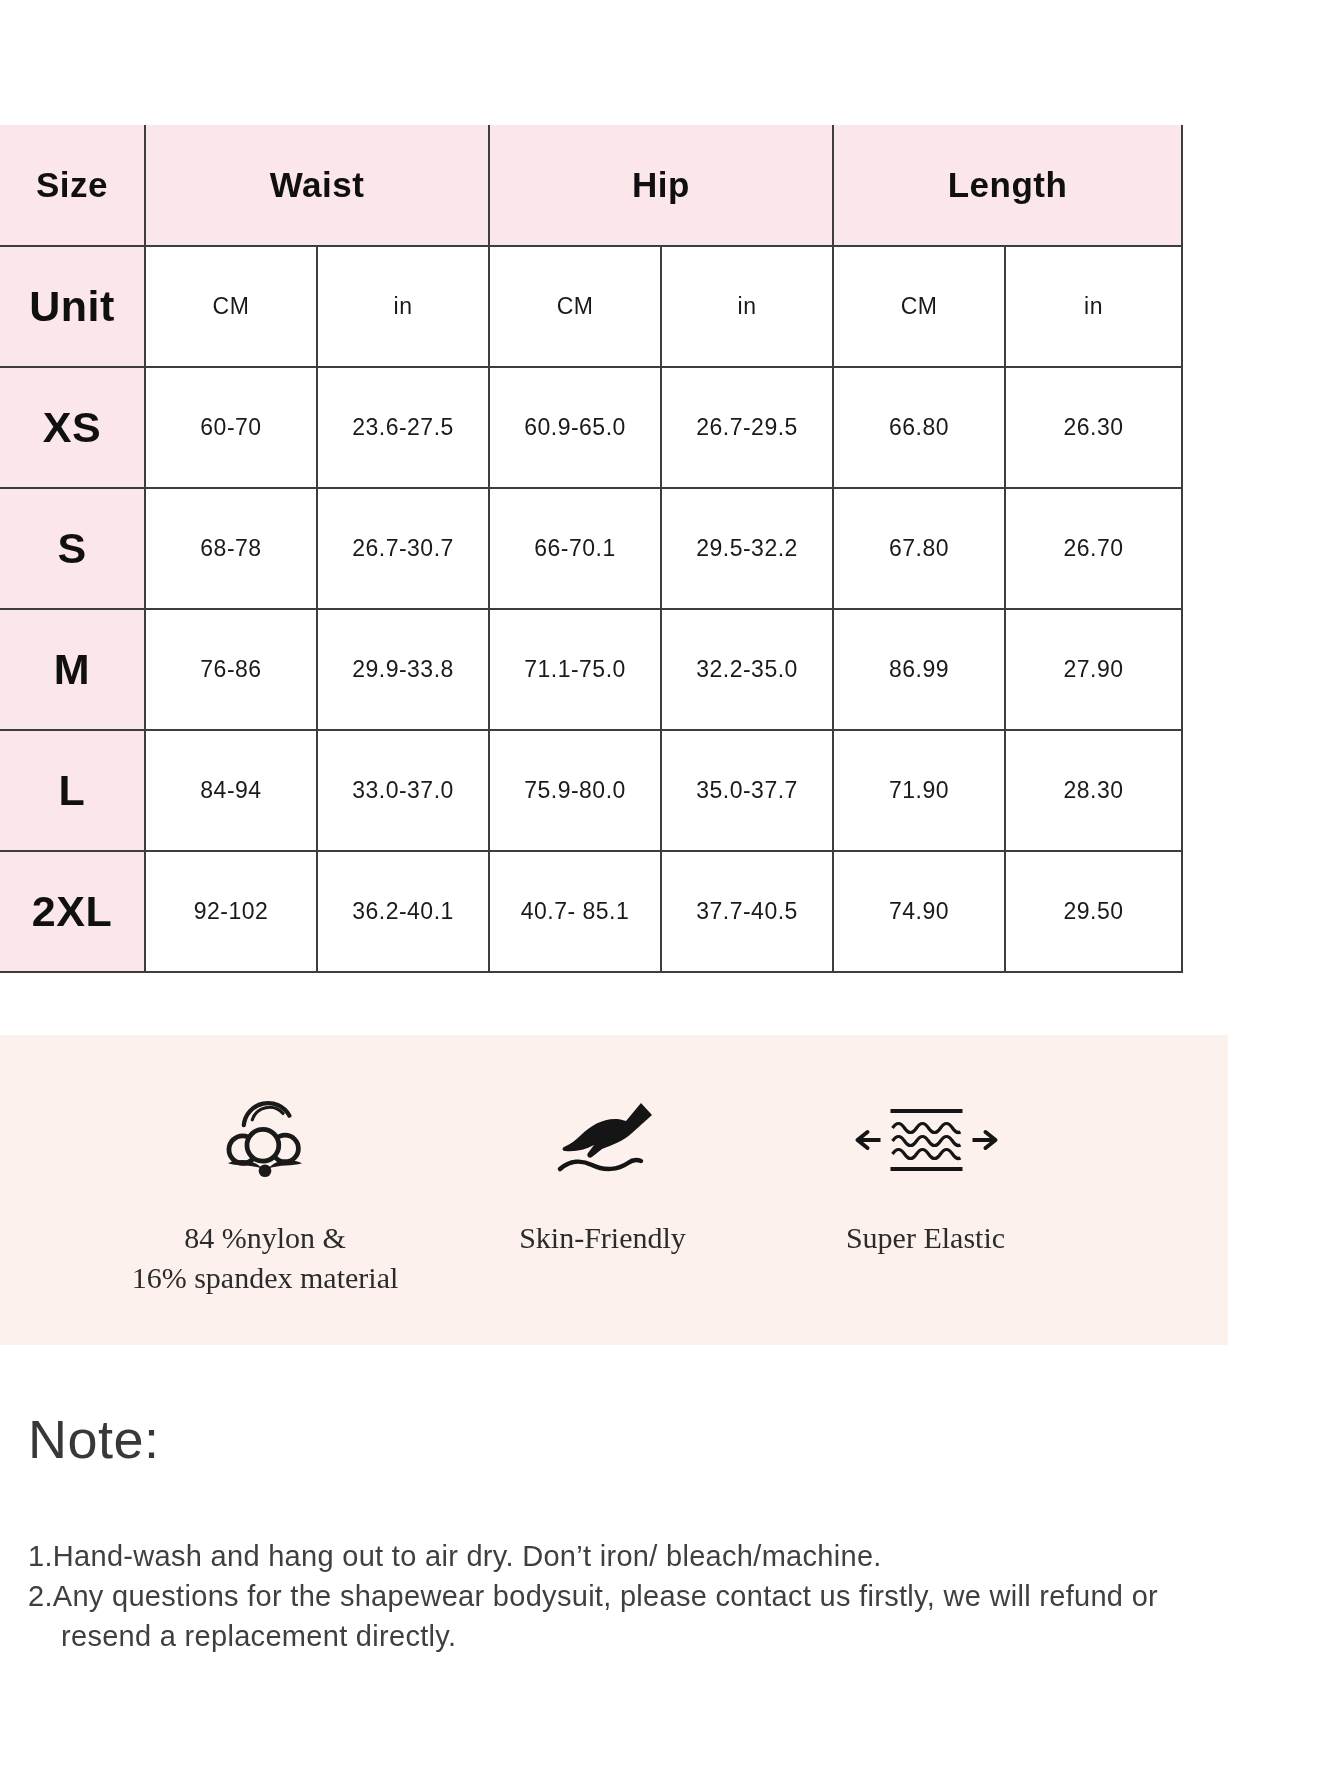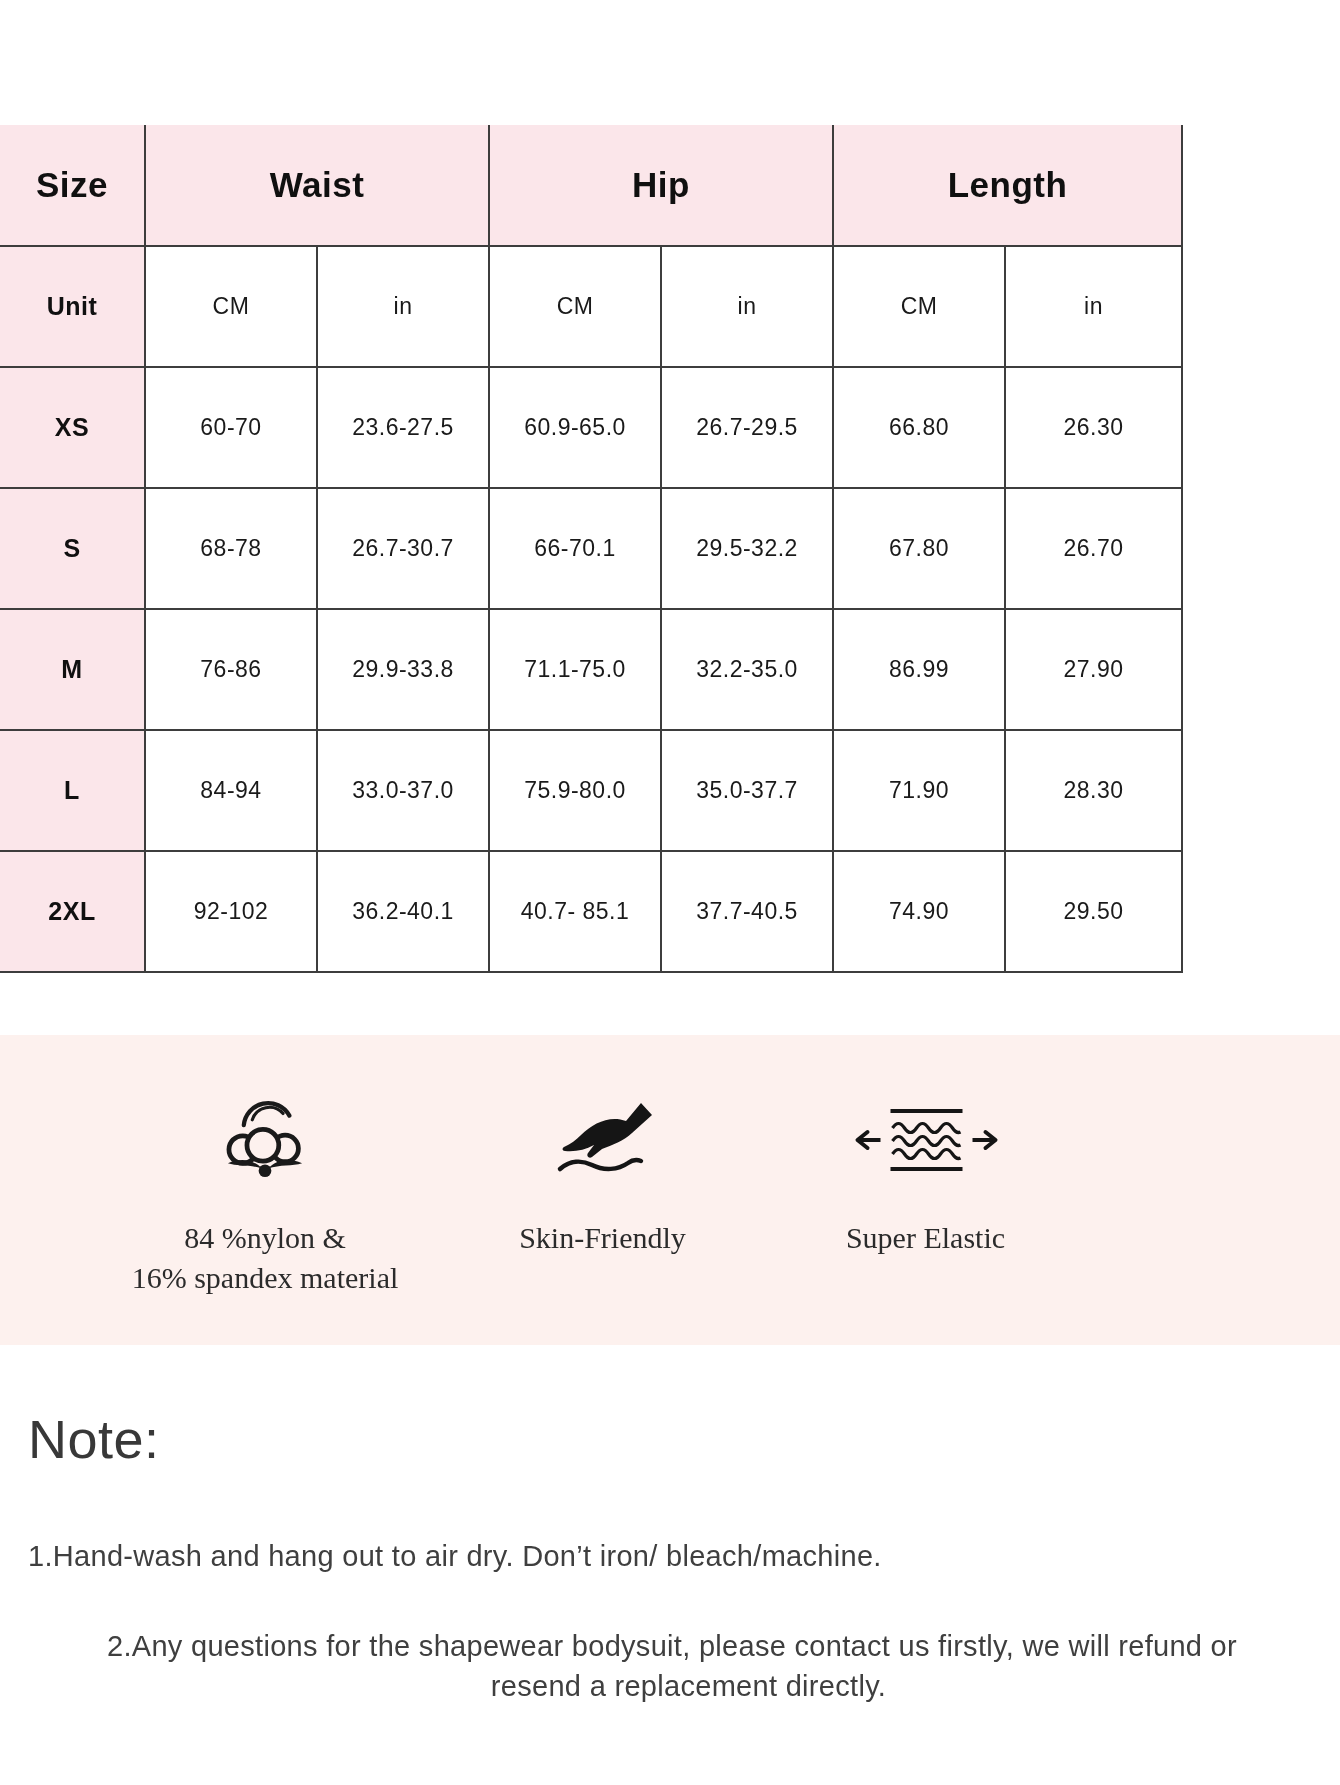--- a/index.html
+++ b/index.html
@@ -14,45 +14,45 @@
     position:absolute;top:125px;left:0;width:1182px;
     border-collapse:collapse;table-layout:fixed;
   }
   .size-table th,.size-table td{
     border:2px solid #3d3d3d;text-align:center;vertical-align:middle;padding:0;
   }
   .size-table tr{height:121px;}
   .size-table .head-row th{border-top:0;font-size:35px;}
   .size-table tr th:first-child{border-left:0;}
   .pink{background:#fbe6ea;}
-  .size-table th{font-weight:bold;font-size:25px;color:#101010;letter-spacing:.5px;}
+  .size-table th{font-weight:bold;font-size:43px;color:#101010;letter-spacing:.5px;}
   .size-table td{font-size:23px;font-weight:400;color:#1a1a1a;background:#ffffff;letter-spacing:.5px;}
 
   
   .band{
-    position:absolute;top:1035px;left:0;width:1340px;height:310px;
+    position:absolute;top:1035px;left:0;width:1228px;height:310px;
     background:#fdf1ee;
   }
   .feature{position:absolute;top:45px;text-align:center;}
   .feature-icon{height:120px;display:flex;align-items:center;justify-content:center;}
   .feature-label{
     margin-top:18px;font-family:"Liberation Serif", serif;
     font-size:30px;line-height:40px;color:#2b2b2b;
   }
   .fline{display:block;}
   #feature-material{left:110px;width:310px;}
   #feature-skin{left:445px;width:315px;}
   #feature-elastic{left:768px;width:315px;}
 
   
   .note{position:absolute;left:28px;top:1408px;width:1288px;color:#3f3f3f;}
   .note-heading{font-size:54px;color:#383838;letter-spacing:.5px;}
   .note-item{font-size:29px;line-height:40px;letter-spacing:.3px;}
   #note-item-1{margin-top:66px;}
-  #note-item-2{margin-top:50px;text-align:center;}
+  #note-item-2{}
   .note-cont{display:block;padding-left:33px;}
   svg{display:block;}
 </style>
 </head>
 <body>
 
 <div class="page">
 
   <table class="size-table">
     <colgroup>

